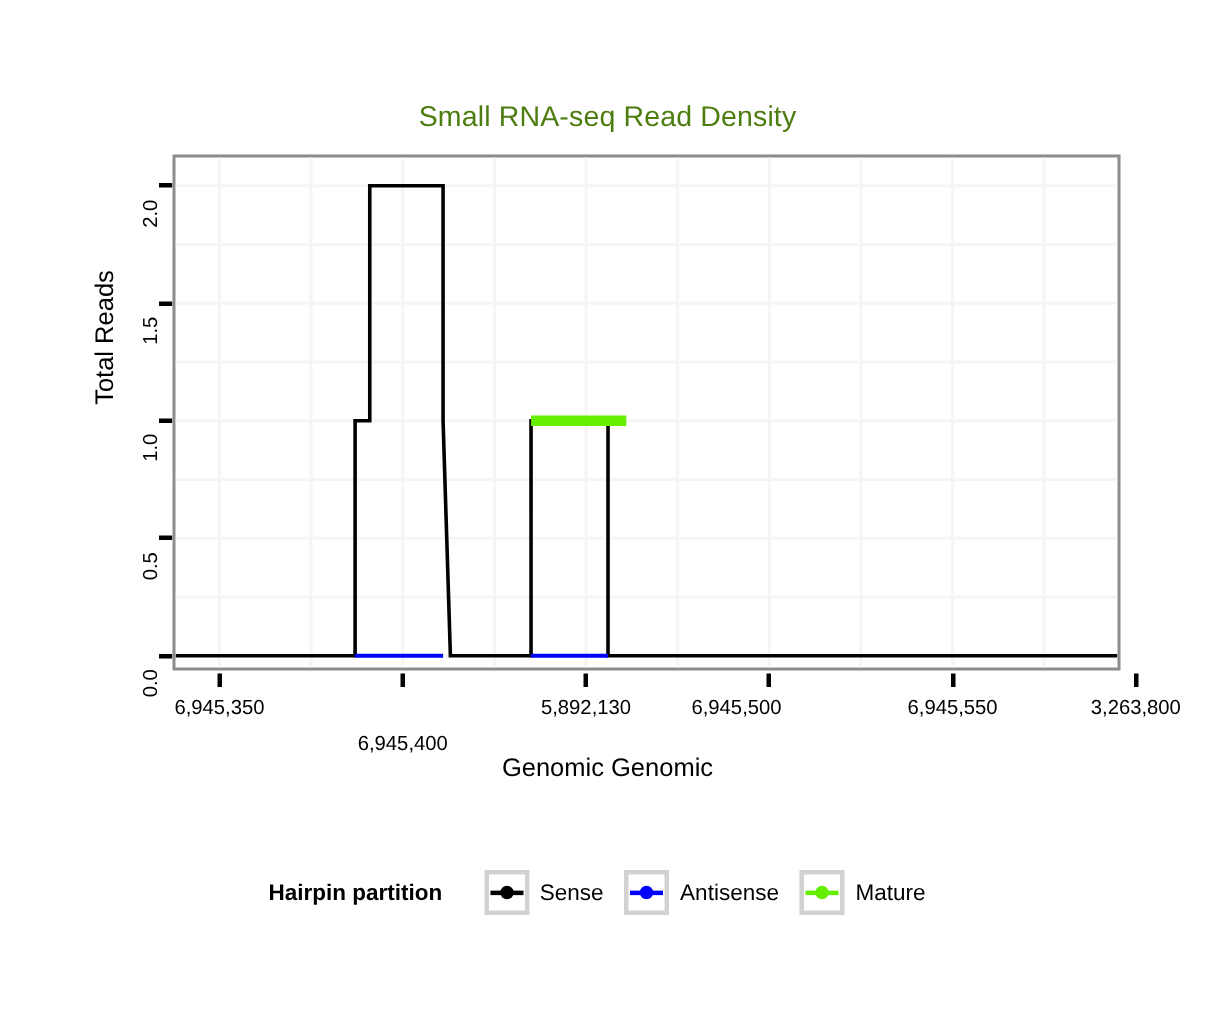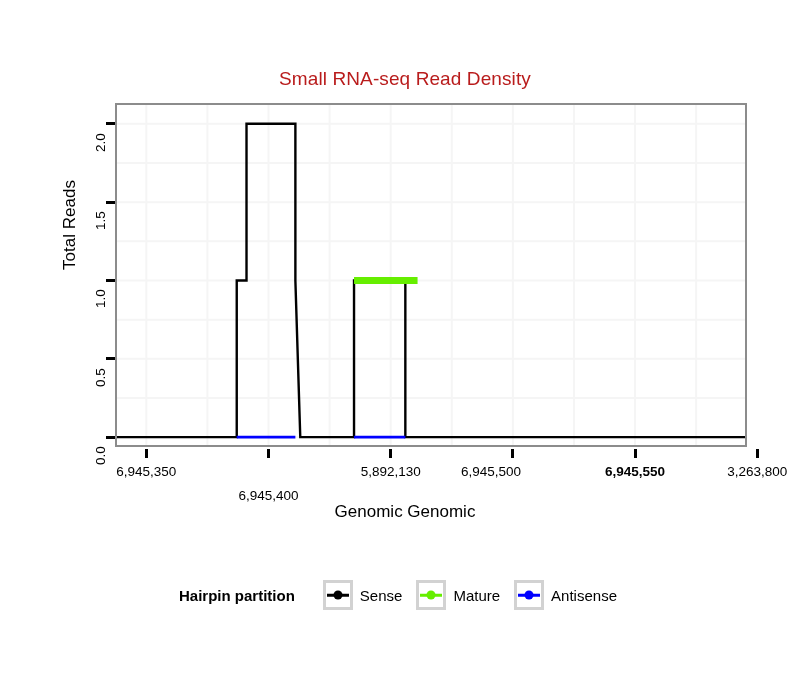--- a/index.html
+++ b/index.html
@@ -26,21 +26,21 @@
   
   #chart-title {
     position: absolute;
     left: 0;
     top: 68px;
     width: 810px;
     text-align: center;
     font-size: 19px;
     font-weight: normal;
     letter-spacing: 0.1px;
-    color: #b91c1c;
+    color: #4d7c0f;
   }
 
   
   #plot-panel {
     position: absolute;
     left: 115px;
     top: 103px;
     width: 632px;
     height: 344px;
     background: #ffffff;
@@ -182,21 +182,21 @@
       <div class="ytick-mark" style="left: 106px; top: 357.325px;"></div>
       <div class="ytick-mark" style="left: 106px; top: 278.984px;"></div>
       <div class="ytick-mark" style="left: 106px; top: 200.643px;"></div>
       <div class="ytick-mark" style="left: 106px; top: 122.302px;"></div>
     </div>
   <div id="xtick-labels">
       <div class="xtick-label" style="left: 146.323px; top: 464px;">6,945,350</div>
       <div class="xtick-label" style="left: 268.502px; top: 488px;">6,945,400</div>
       <div class="xtick-label" style="left: 390.681px; top: 464px;">5,892,130</div>
       <div class="xtick-label" style="left: 491px; top: 464px;">6,945,500</div>
-      <div class="xtick-label" style="left: 635.039px; top: 464px; font-weight: bold;">6,945,550</div>
+      <div class="xtick-label" style="left: 635.039px; top: 464px;">6,945,550</div>
       <div class="xtick-label" style="left: 757.218px; top: 464px;">3,263,800</div>
     </div>
   <div id="xtick-marks">
       <div class="xtick-mark" style="left: 144.823px; top: 449px;"></div>
       <div class="xtick-mark" style="left: 267.002px; top: 449px;"></div>
       <div class="xtick-mark" style="left: 389.181px; top: 449px;"></div>
       <div class="xtick-mark" style="left: 511.36px; top: 449px;"></div>
       <div class="xtick-mark" style="left: 633.539px; top: 449px;"></div>
       <div class="xtick-mark" style="left: 755.718px; top: 449px;"></div>
     </div>
@@ -236,28 +236,28 @@
     <div id="legend-entries" style="display:flex;align-items:center;">
         <div class="legend-entry">
           <div class="legend-key">
             <div class="key-line" style="background: rgb(0, 0, 0);"></div>
             <div class="key-dot" style="background: rgb(0, 0, 0);"></div>
           </div>
           <div class="legend-label">Sense</div>
         </div>
         <div class="legend-entry">
           <div class="legend-key">
+            <div class="key-line" style="background: rgb(0, 0, 255);"></div>
+            <div class="key-dot" style="background: rgb(0, 0, 255);"></div>
+          </div>
+          <div class="legend-label">Antisense</div>
+        </div>
+        <div class="legend-entry">
+          <div class="legend-key">
             <div class="key-line" style="background: rgb(102, 238, 0);"></div>
             <div class="key-dot" style="background: rgb(102, 238, 0);"></div>
           </div>
           <div class="legend-label">Mature</div>
         </div>
-        <div class="legend-entry">
-          <div class="legend-key">
-            <div class="key-line" style="background: rgb(0, 0, 255);"></div>
-            <div class="key-dot" style="background: rgb(0, 0, 255);"></div>
-          </div>
-          <div class="legend-label">Antisense</div>
-        </div>
       </div>
   </div>
 
 </div>
 
 </body></html>

